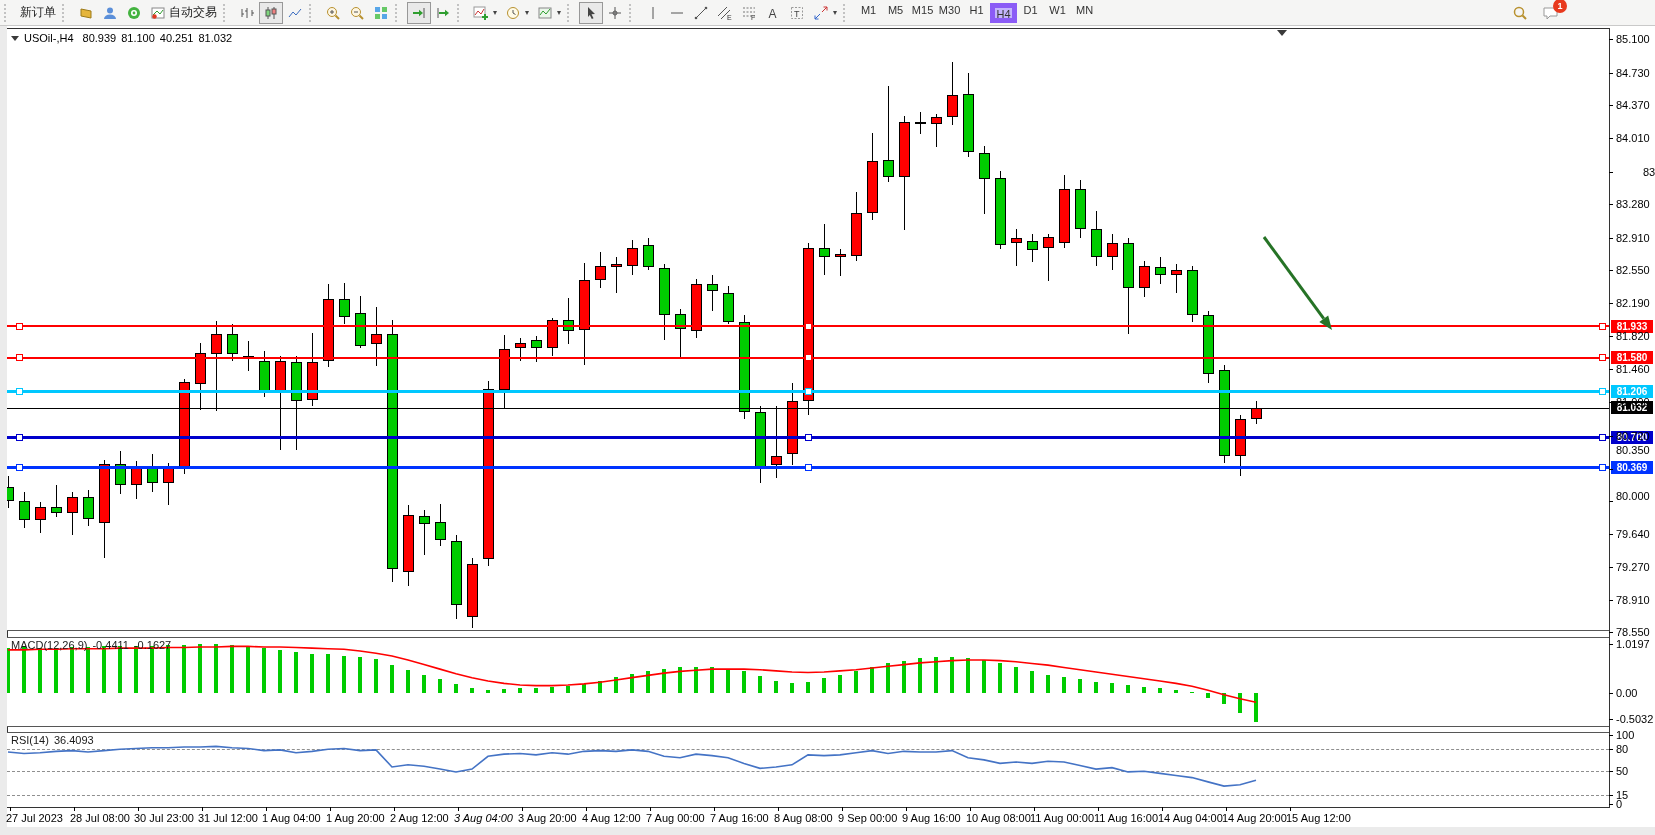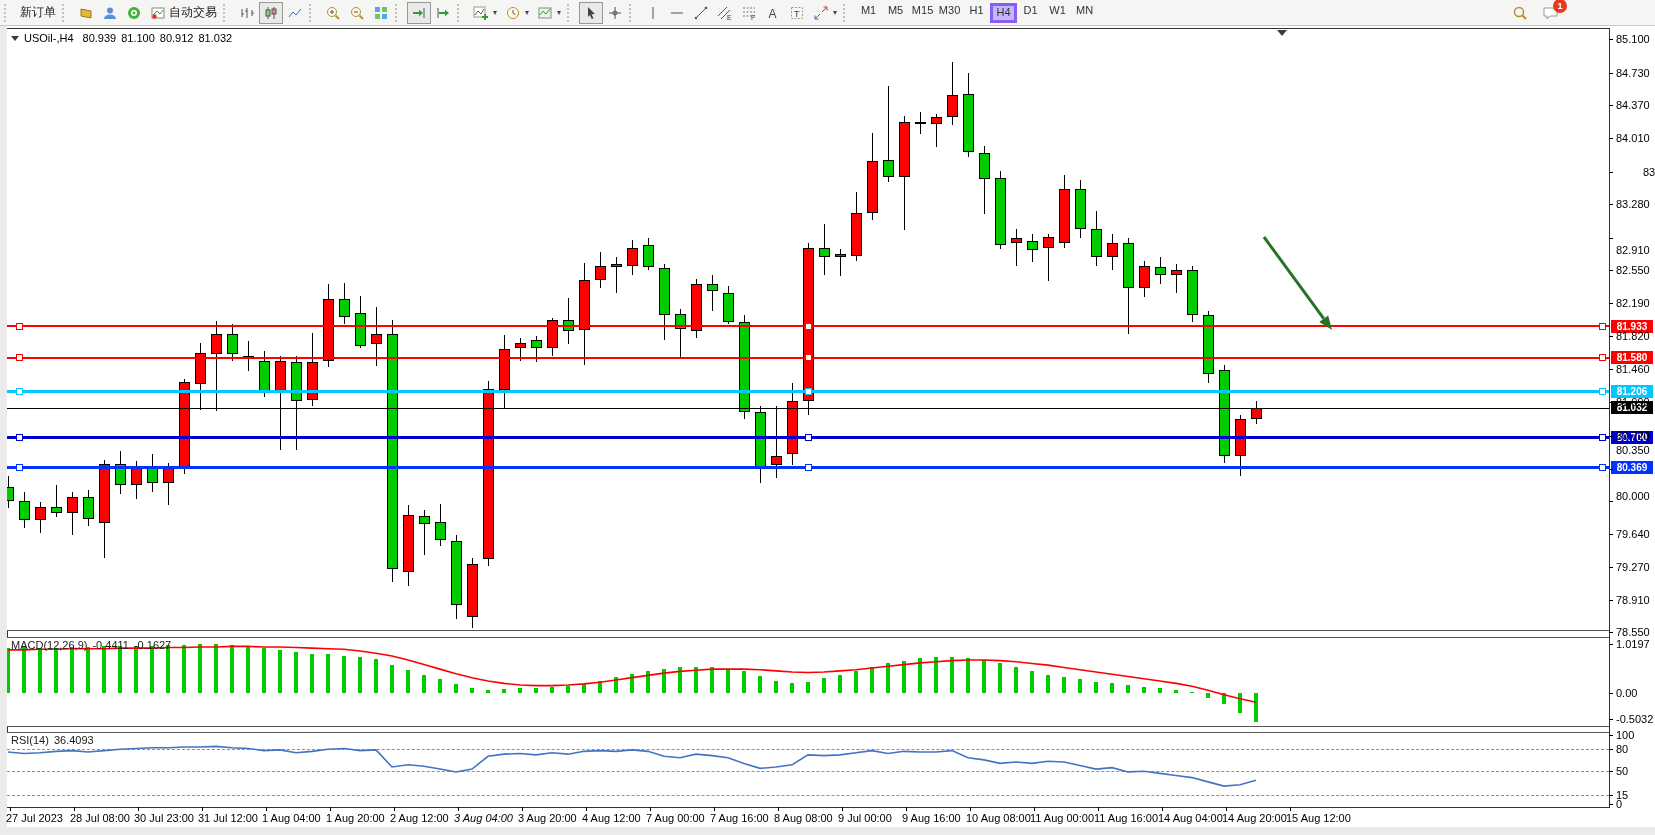--- a/index.html
+++ b/index.html
@@ -10,21 +10,21 @@
            border-bottom:1px solid #c9c9c9;display:flex;align-items:center;padding:0 2px;box-sizing:border-box}
   .grip{width:6px;height:18px;border-left:2px dotted #c2c2c2;margin:0 4px 0 2px}
   .tb-btn{height:22px;min-width:24px;display:flex;align-items:center;justify-content:center;gap:3px;
           background:transparent;border:1px solid transparent;font:12px "Liberation Sans",sans-serif;
           color:#222;padding:0 3px;box-sizing:border-box;cursor:default;white-space:nowrap}
   .tb-btn.active{background:#e9e9e9;border:1px solid #989898}
   .tb-btn svg{display:block}
   .caret{font-size:8px;color:#444;margin-left:1px}
   .tf{width:27px;height:20px;line-height:18px;text-align:center;font:11px "Liberation Sans",sans-serif;
       color:#333;border:1px solid transparent;box-sizing:border-box}
-  .tf.active{border:3px solid #8b5cf6;background:#c4b5fd}
+  .tf.active{border:5px solid #8b5cf6;background:#c4b5fd}
   .right-group{position:absolute;left:1508px;top:2px;display:flex;align-items:center;gap:6px}
   .badge{position:absolute;left:14px;top:-4px;width:14px;height:14px;border-radius:7px;background:#e8391d;
          color:#fff;font:bold 9px/14px "Liberation Sans",sans-serif;text-align:center}
   
   .lstrip{position:absolute;left:0;top:26px;width:7px;height:801px;background:#ebebeb}
   .bstrip{position:absolute;left:0;top:827px;width:1655px;height:8px;background:#ebebeb}
   .frame{position:absolute;background:#333}
   .sepline{position:absolute;left:7px;width:1602px;height:1px;background:#565656}
   .pane{position:absolute;left:7px;width:1602px;overflow:hidden;background:#fff}
   .pane svg{position:absolute;left:0;top:0;pointer-events:none}
@@ -618,21 +618,21 @@
     <div class="ptick" style="top: 66.8715px;">84.730</div>
     <div class="axis-dash" style="top: 105.451px;"></div>
     <div class="ptick" style="top: 99.4515px;">84.370</div>
     <div class="axis-dash" style="top: 138.031px;"></div>
     <div class="ptick" style="top: 132.031px;">84.010</div>
     <div class="axis-dash" style="top: 171.517px;"></div>
     <div class="ptick" style="top: 165.517px; padding-left: 27px;">83.640</div>
     <div class="axis-dash" style="top: 204.096px;"></div>
     <div class="ptick" style="top: 198.096px;">83.280</div>
     <div class="axis-dash" style="top: 237.582px;"></div>
-    <div class="ptick" style="top: 231.582px; margin-top: 12px;">82.910</div>
+    <div class="ptick" style="top: 231.582px;">82.910</div>
     <div class="axis-dash" style="top: 270.161px;"></div>
     <div class="ptick" style="top: 264.161px;">82.550</div>
     <div class="axis-dash" style="top: 302.741px;"></div>
     <div class="ptick" style="top: 296.741px;">82.190</div>
     <div class="axis-dash" style="top: 336.226px;"></div>
     <div class="ptick" style="top: 330.226px;">81.820</div>
     <div class="axis-dash" style="top: 368.807px;"></div>
     <div class="ptick" style="top: 362.807px;">81.460</div>
     <div class="axis-dash" style="top: 402.291px;"></div>
     <div class="ptick" style="top: 396.291px;">81.090</div>
@@ -688,21 +688,21 @@
     <div class="tlabel" style="left: 518px;">3 Aug 20:00</div>
     <div class="ttick" style="left: 586px;"></div>
     <div class="tlabel" style="left: 582px;">4 Aug 12:00</div>
     <div class="ttick" style="left: 650px;"></div>
     <div class="tlabel" style="left: 646px;">7 Aug 00:00</div>
     <div class="ttick" style="left: 714px;"></div>
     <div class="tlabel" style="left: 710px;">7 Aug 16:00</div>
     <div class="ttick" style="left: 778px;"></div>
     <div class="tlabel" style="left: 774px;">8 Aug 08:00</div>
     <div class="ttick" style="left: 842px;"></div>
-    <div class="tlabel" style="left: 838px;">9 Jul 00:00</div>
+    <div class="tlabel" style="left: 838px;">9 Sep 00:00</div>
     <div class="ttick" style="left: 906px;"></div>
     <div class="tlabel" style="left: 902px;">9 Aug 16:00</div>
     <div class="ttick" style="left: 970px;"></div>
     <div class="tlabel" style="left: 966px;">10 Aug 08:00</div>
     <div class="ttick" style="left: 1034px;"></div>
     <div class="tlabel" style="left: 1030px;">11 Aug 00:00</div>
     <div class="ttick" style="left: 1098px;"></div>
     <div class="tlabel" style="left: 1094px;">11 Aug 16:00</div>
     <div class="ttick" style="left: 1162px;"></div>
     <div class="tlabel" style="left: 1158px;">14 Aug 04:00</div>
@@ -710,21 +710,21 @@
     <div class="tlabel" style="left: 1222px;">14 Aug 20:00</div>
     <div class="ttick" style="left: 1290px;"></div>
     <div class="tlabel" style="left: 1286px;">15 Aug 12:00</div>
   </div>
 
 <div class="sym-row">
   <span class="tri-down"></span>
   <span style="margin-right:4px">USOil-,H4</span>
   <span>80.939</span>
   <span>81.100</span>
-  <span>80.912</span>
+  <span>40.251</span>
   <span>81.032</span>
 </div>
 
 <div class="ind-row" style="left:11px;top:639px">
   <span>MACD(12,26,9)</span>
   <span>-0.4411</span>
   <span>-0.1627</span>
 </div>
 <div class="ind-row" style="left:11px;top:734px">
   <span>RSI(14)</span>

